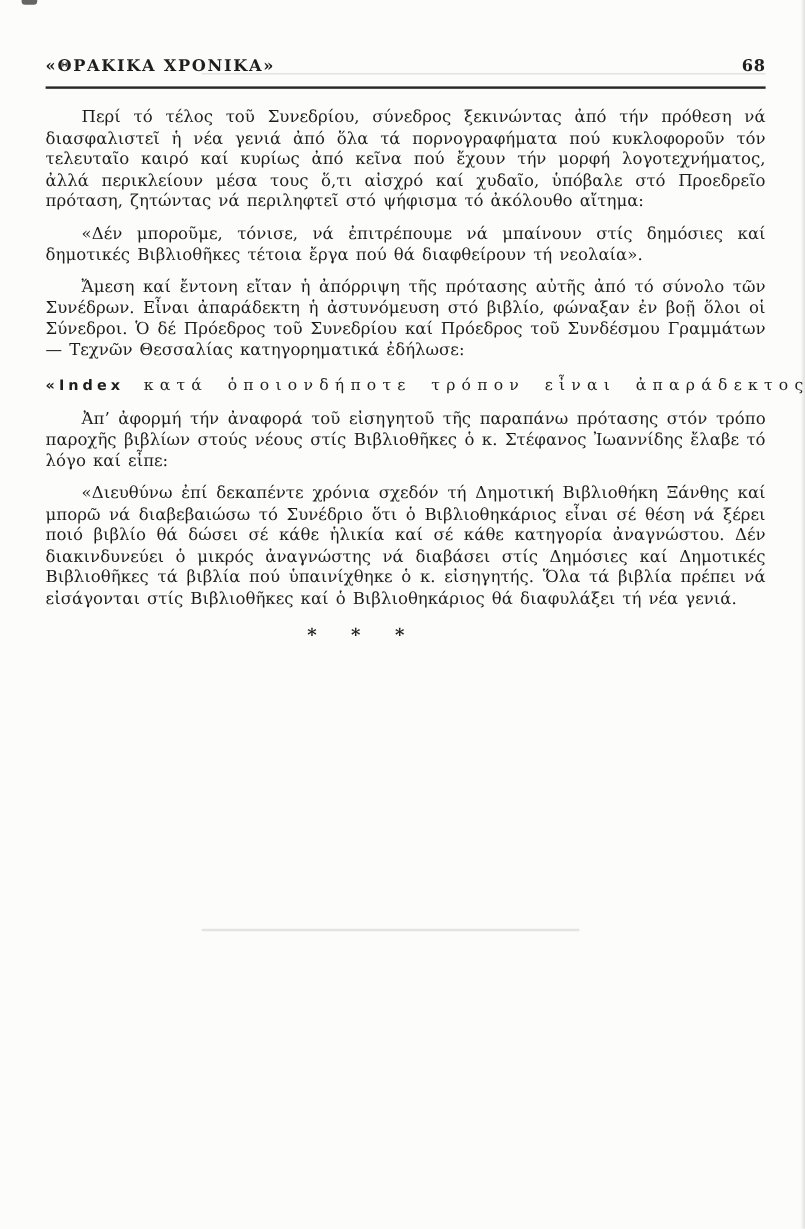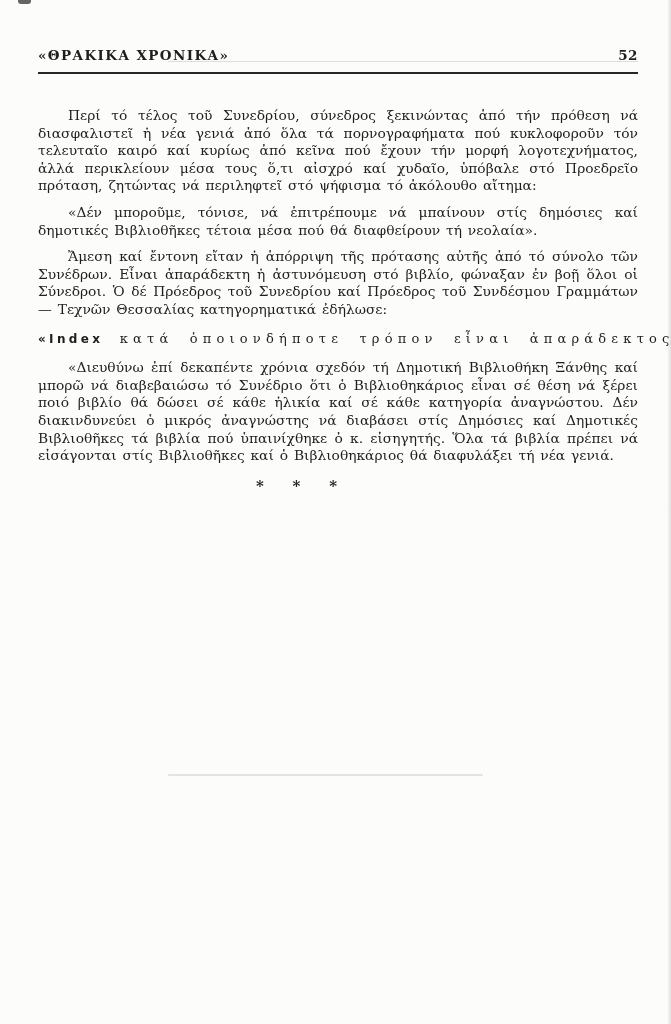--- a/index.html
+++ b/index.html
@@ -37,21 +37,21 @@
     right: 0;
     bottom: 10px;
     height: 1px;
     background: #dddddb;
   }
   .page-number {
     letter-spacing: 0.5px;
   }
   
   .text-body {
-    margin-top: 33px;
+    margin-top: 16px;
     font-size: 13.8px;
     line-height: 17.6px;
     text-align: justify;
     word-spacing: 1.5px;
   }
   .text-body p {
     margin: 0 0 9px 0;
     text-indent: 30px;
   }
   .quote-line {
@@ -115,38 +115,39 @@
 
 <div class="page">
 
   <div class="scan-smudge-top"></div>
   <div class="scan-edge-right"></div>
   <div class="scan-line-bottom"></div>
 
   <div class="running-header">
     <span class="ghost-line"></span>
     <span class="journal-title">«ΘΡΑΚΙΚΑ ΧΡΟΝΙΚΑ»</span>
-    <span class="page-number">52</span>
+    <span class="page-number">68</span>
   </div>
 
   <div class="text-body">
 
     <p>Περί τό τέλος τοῦ Συνεδρίου, σύνεδρος ξεκινώντας ἀπό τήν πρόθεση νά διασφαλιστεῖ ἡ νέα γενιά ἀπό ὅλα τά πορνογραφήματα πού κυκλοφοροῦν τόν τελευταῖο καιρό καί κυρίως ἀπό κεῖνα πού ἔχουν τήν μορφή λογοτεχνήματος, ἀλλά περικλείουν μέσα τους ὅ,τι αἰσχρό καί χυδαῖο, ὑπόβαλε στό Προεδρεῖο πρόταση, ζητώντας νά περιληφτεῖ στό ψήφισμα τό ἀκόλουθο αἴτημα:</p>
 
 
-    <p>«Δέν μποροῦμε, τόνισε, νά ἐπιτρέπουμε νά μπαίνουν στίς δημόσιες καί δημοτικές Βιβλιοθῆκες τέτοια μέσα πού θά διαφθείρουν τή νεολαία».</p>
+    <p>«Δέν μποροῦμε, τόνισε, νά ἐπιτρέπουμε νά μπαίνουν στίς δημόσιες καί δημοτικές Βιβλιοθῆκες τέτοια ἔργα πού θά διαφθείρουν τή νεολαία».</p>
 
     <p>Ἄμεση καί ἔντονη εἴταν ἡ ἀπόρριψη τῆς πρότασης αὐτῆς ἀπό τό σύνολο τῶν Συνέδρων. Εἶναι ἀπαράδεκτη ἡ ἀστυνόμευση στό βιβλίο, φώναξαν ἐν βοῇ ὅλοι οἱ Σύνεδροι. Ὁ δέ Πρόεδρος τοῦ Συνεδρίου καί Πρόεδρος τοῦ Συνδέσμου Γραμμάτων — Τεχνῶν Θεσσαλίας κατηγορηματικά ἐδήλωσε:</p>
 
     <p class="quote-line">
       <span class="latin-word">«Index</span>
       <span>κατά ὁποιονδήποτε τρόπον εἶναι ἀπαράδεκτος».</span>
     </p>
 
 
+    <p>Ἀπ’ ἀφορμή τήν ἀναφορά τοῦ εἰσηγητοῦ τῆς παραπάνω πρότασης στόν τρόπο παροχῆς βιβλίων στούς νέους στίς Βιβλιοθῆκες ὁ κ. Στέφανος Ἰωαννίδης ἔλαβε τό λόγο καί εἶπε:</p>
 
     <p>«Διευθύνω ἐπί δεκαπέντε χρόνια σχεδόν τή Δημοτική Βιβλιοθήκη Ξάνθης καί μπορῶ νά διαβεβαιώσω τό Συνέδριο ὅτι ὁ Βιβλιοθηκάριος εἶναι σέ θέση νά ξέρει ποιό βιβλίο θά δώσει σέ κάθε ἡλικία καί σέ κάθε κατηγορία ἀναγνώστου. Δέν διακινδυνεύει ὁ μικρός ἀναγνώστης νά διαβάσει στίς Δημόσιες καί Δημοτικές Βιβλιοθῆκες τά βιβλία πού ὑπαινίχθηκε ὁ κ. εἰσηγητής. Ὅλα τά βιβλία πρέπει νά εἰσάγονται στίς Βιβλιοθῆκες καί ὁ Βιβλιοθηκάριος θά διαφυλάξει τή νέα γενιά.</p>
 
 
     <p class="separator">* * *</p>
 
   </div>
 </div>
 
 </body></html>

